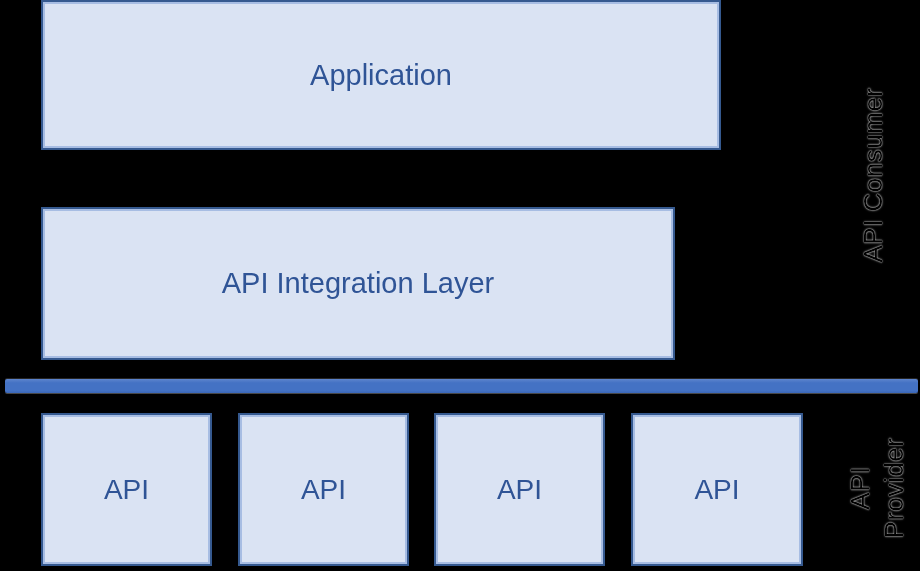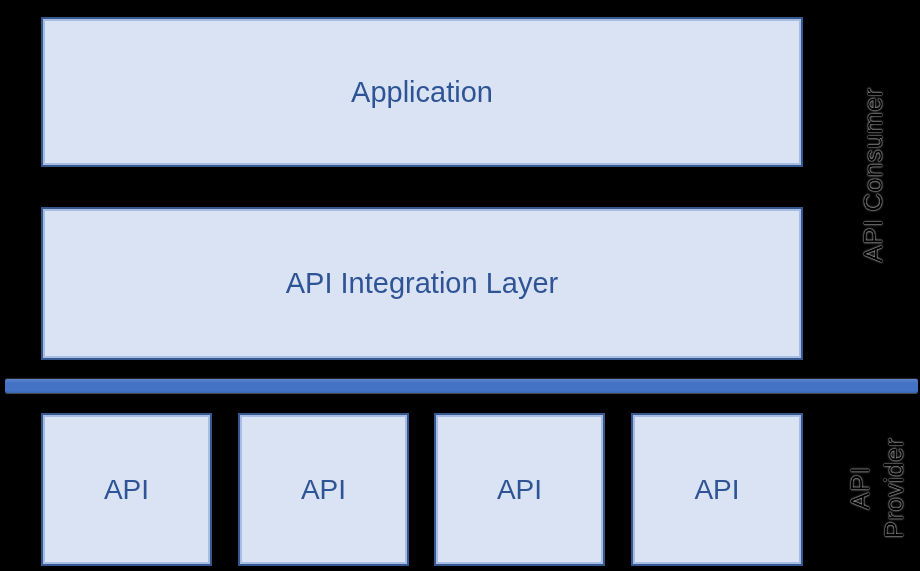--- a/index.html
+++ b/index.html
@@ -25,29 +25,29 @@
     background: #dae3f3;
     border: 2.5px solid #35598f;
     box-shadow: inset 0 0 0 2px rgba(125, 159, 214, 0.55);
     display: flex;
     align-items: center;
     justify-content: center;
     color: #2f5496;
   }
   .node-application {
     left: 41px;
-    top: 17px;
-    width: 762px;
+    top: 0;
+    width: 680px;
     height: 150px;
     font-size: 29px;
   }
   .node-integration {
     left: 41px;
     top: 207px;
-    width: 762px;
+    width: 634px;
     height: 153px;
     font-size: 29px;
   }
   .divider {
     position: absolute;
     left: 5px;
     top: 379px;
     width: 913px;
     height: 14px;
     background: linear-gradient(180deg, #5d84cd 0%, #4472c4 28%, #4472c4 82%, #3b67b8 100%);

